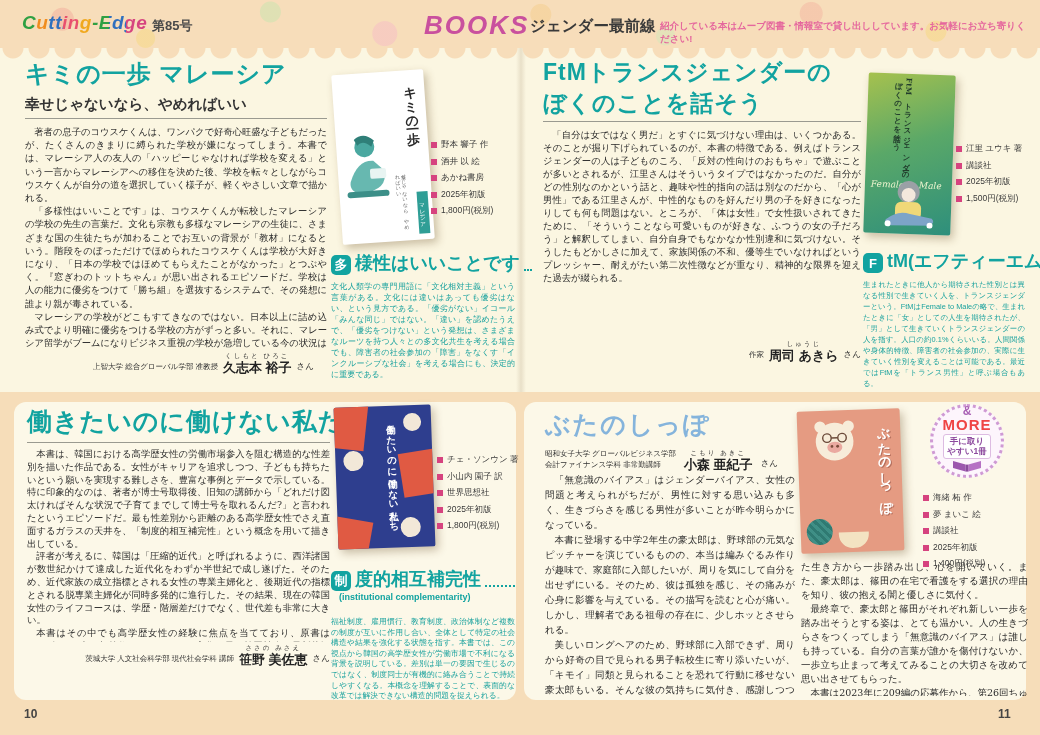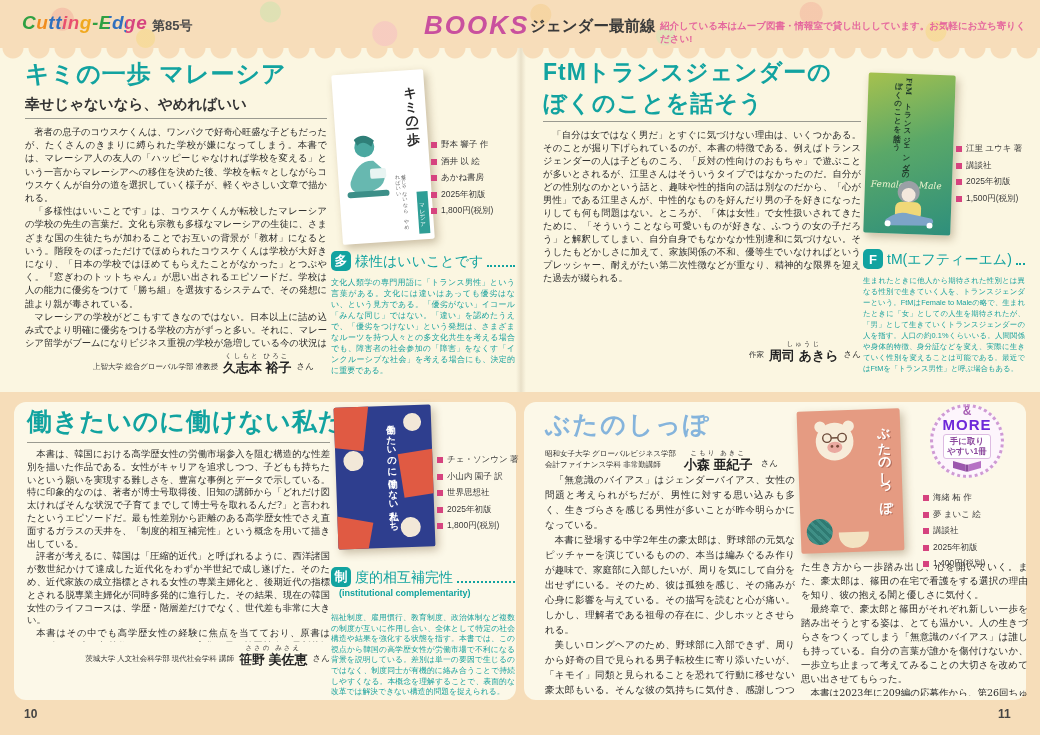--- a/index.html
+++ b/index.html
@@ -66,21 +66,21 @@
   
   .binfo { position:absolute; }
   .brow { display:flex; align-items:center; gap:4px; margin-bottom:4.5px; }
   .bsq { width:6px; height:6px; background:#d6437f; flex:0 0 auto; }
   .btxt { font-size:8.5px; color:#3a3a3a; white-space:nowrap; }
   
   .kw { position:absolute; }
   .kw-title { display:flex; align-items:flex-end; gap:4px; }
   .kw-icon { width:20px; height:20px; border-radius:5px; background:#12a3a0; color:#fff;
     font-size:13px; font-weight:bold; display:flex; align-items:center; justify-content:center; flex:0 0 auto; }
-  .kw-rest { font-size:14px; font-weight:400; color:#12a3a0; white-space:nowrap; }
+  .kw-rest { font-size:18px; font-weight:700; color:#12a3a0; white-space:nowrap; }
   .kw-dots { flex:1; border-bottom:2px dotted #12a3a0; margin-bottom:4px; min-width:8px; }
   .kw-sub { font-size:9px; font-weight:bold; color:#12a3a0; margin:1px 0 0 8px; }
   .kw-body { margin-top:6px; color:#1ba29e; text-align:justify; }
   
   .cover { position:absolute; border-radius:2px; box-shadow:3px 4px 8px rgba(90,60,20,.3); overflow:hidden; }
   .vtext { writing-mode:vertical-rl; text-orientation:mixed; }
   .c1 { background:#ffffff; }
   .c1-title { position:absolute; right:6px; top:8px; height:120px; font-size:13px; font-weight:bold;
     color:#2b2b2b; font-family:"DejaVu Serif",serif; }
   .c1-cap { position:absolute; right:24px; bottom:8px; height:62px; font-size:5px; color:#666; }
@@ -106,21 +106,21 @@
     color:#fff; text-shadow:1px 1px 0 #b5705e; }
   .c4 .yarn { position:absolute; left:6px; bottom:8px; width:26px; height:26px; border-radius:50%;
     background:repeating-linear-gradient(45deg,#3f8f86 0 3px,#2f7a72 3px 6px); }
   .c4 .bowl { position:absolute; left:38px; bottom:4px; width:30px; height:16px; border-radius:0 0 14px 14px; background:#f3e3c2; }
   .c4-art { position:absolute; left:4px; top:4px; }
   
   .badge { position:absolute; width:78px; text-align:center; }
   .badge-circle { width:74px; height:74px; margin:0 auto; border-radius:50%; border:3px dotted #cf9ad4;
     background:#fdf5fc; display:flex; flex-direction:column; align-items:center; justify-content:center; gap:0; }
   .badge-amp { font-size:12px; font-weight:800; color:#a85fb4; line-height:1; }
-  .badge-more { font-size:15px; font-weight:800; color:#6d28d9; letter-spacing:1px; line-height:1.05; }
+  .badge-more { font-size:15px; font-weight:800; color:#ef4444; letter-spacing:1px; line-height:1.05; }
   .badge-ribbon { margin-top:1px; background:#fff; border:1px solid #ddbce2; border-radius:3px;
     padding:1px 3px; font-size:8.5px; font-weight:bold; color:#8d4a9e; line-height:1.2; }
 </style>
 </head>
 <body>
 
 <div class="band"></div>
 <div class="block blockL"></div>
 <div class="block blockR"></div>
 <div class="gutter"></div>
@@ -190,21 +190,21 @@
       <span class="bsq"></span>
       <span class="btxt">1,800円(税別)</span>
     </div>
 </div>
 <div class="kw" style="left:331px;top:251px;width:184px;">
   <div class="kw-title">
     <span class="kw-icon">多</span>
     <span class="kw-rest">様性はいいことです</span>
     <span class="kw-dots"></span>
   </div>
-  <div class="kw-body" style="font-size:8px;line-height:11px;">文化人類学の専門用語に「トランス男性」という言葉がある。文化には違いはあっても優劣はない、という見方である。「優劣がない」イコール「みんな同じ」ではない。「違い」を認めたうえで、「優劣をつけない」という発想は、さまざまなルーツを持つ人々との多文化共生を考える場合でも、障害者の社会参加の「障害」をなくす「インクルーシブな社会」を考える場合にも、決定的に重要である。</div>
+  <div class="kw-body" style="font-size:8px;line-height:11px;">文化人類学の専門用語に「文化相対主義」という言葉がある。文化には違いはあっても優劣はない、という見方である。「優劣がない」イコール「みんな同じ」ではない。「違い」を認めたうえで、「優劣をつけない」という発想は、さまざまなルーツを持つ人々との多文化共生を考える場合でも、障害者の社会参加の「障害」をなくす「インクルーシブな社会」を考える場合にも、決定的に重要である。</div>
 </div>
 
 <div class="a-title" style="left:543px;top:57px;font-size:23px;">FtMトランスジェンダーの</div>
 <div class="a-title" style="left:543px;top:88px;font-size:23px;">ぼくのことを話そう</div>
 <div class="rule" style="left:543px;top:121px;width:318px;"></div>
 <div class="body-text" style="left:543px;top:128px;width:318px;height:210px;font-size:9.3px;line-height:13px;">
   <p class="para">「自分は女ではなく男だ」とすぐに気づけない理由は、いくつかある。そのことが掘り下げられているのが、本書の特徴である。例えばトランスジェンダーの人は子どものころ、「反対の性向けのおもちゃ」で遊ぶことが多いとされるが、江里さんはそういうタイプではなかったのだ。自分がどの性別なのかという話と、趣味や性的指向の話は別なのだから、「心が男性」である江里さんが、中性的なものを好んだり男の子を好きになったりしても何も問題はない。ところが、「体は女性」で女性扱いされてきたために、「そういうことなら可愛いものが好きな、ふつうの女の子だろう」と解釈してしまい、自分自身でもなかなか性別違和に気づけない。そうしたもどかしさに加えて、家族関係の不和、優等生でいなければというプレッシャー、耐えがたい第二次性徴などが重なり、精神的な限界を迎えた過去が綴られる。</p>
 
 </div>
 <div class="byline" style="left:543px;top:341px;width:318px;">
@@ -247,21 +247,21 @@
       <span class="bsq"></span>
       <span class="btxt">1,500円(税別)</span>
     </div>
 </div>
 <div class="kw" style="left:863px;top:249px;width:162px;">
   <div class="kw-title">
     <span class="kw-icon">F</span>
     <span class="kw-rest">tM(エフティーエム)</span>
     <span class="kw-dots"></span>
   </div>
-  <div class="kw-body" style="font-size:7.4px;line-height:11px;">生まれたときに他人から期待された性別とは異なる性別で生きていく人を、トランスジェンダーという。FtMはFemale to Maleの略で、生まれたときに「女」としての人生を期待されたが、「男」として生きていくトランスジェンダーの人を指す。人口の約0.1%くらいいる。人間関係や身体的特徴、身分証などを変え、実際に生きていく性別を変えることは可能である。最近ではFtMを「トランス男性」と呼ぶ場合もある。</div>
+  <div class="kw-body" style="font-size:7.4px;line-height:11px;">生まれたときに他人から期待された性別とは異なる性別で生きていく人を、トランスジェンダーという。FtMはFemale to Maleの略で、生まれたときに「女」としての人生を期待されたが、「男」として生きていくトランスジェンダーの人を指す。人口の約0.1%くらいいる。人間関係や身体的特徴、障害者の社会参加の、実際に生きていく性別を変えることは可能である。最近ではFtMを「トランス男性」と呼ぶ場合もある。</div>
 </div>
 
 <div class="a-title" style="left:27px;top:405px;font-size:25px;">働きたいのに働けない私たち</div>
 <div class="rule" style="left:27px;top:442px;width:303px;"></div>
 <div class="body-text" style="left:27px;top:448px;width:303px;height:194px;font-size:9.3px;line-height:12.8px;">
   <p class="para">本書は、韓国における高学歴女性の労働市場参入を阻む構造的な性差別を描いた作品である。女性がキャリアを追求しつつ、子どもも持ちたいという願いを実現する難しさを、豊富な事例とデータで示している。特に印象的なのは、著者が博士号取得後、旧知の講師から「どれだけ図太ければそんな状況で子育てまでして博士号を取れるんだ?」と言われたというエピソードだ。最も性差別から距離のある高学歴女性でさえ直面するガラスの天井を、「制度的相互補完性」という概念を用いて描き出している。</p>
   <p class="para">評者が考えるに、韓国は「圧縮的近代」と呼ばれるように、西洋諸国が数世紀かけて達成した近代化をわずか半世紀で成し遂げた。そのため、近代家族の成立指標とされる女性の専業主婦化と、後期近代の指標とされる脱専業主婦化が同時多発的に進行した。その結果、現在の韓国女性のライフコースは、学歴・階層差だけでなく、世代差も非常に大きい。</p>
   <p class="para">本書はその中でも高学歴女性の経験に焦点を当てており、原書は2016年の研究を加筆修正したもので、変化の早い韓国社会の最新状況を完全に反映しているわけではない。それでも、現在にも通じる韓国の労働市場に根付く性差別構造を鮮明に映し出している。読者は、本書を通して日本との共通点と相違点を比較の視点から考えるきっかけを得られるはずだ。</p>
 </div>
 <div class="byline" style="left:27px;top:645px;width:303px;">

